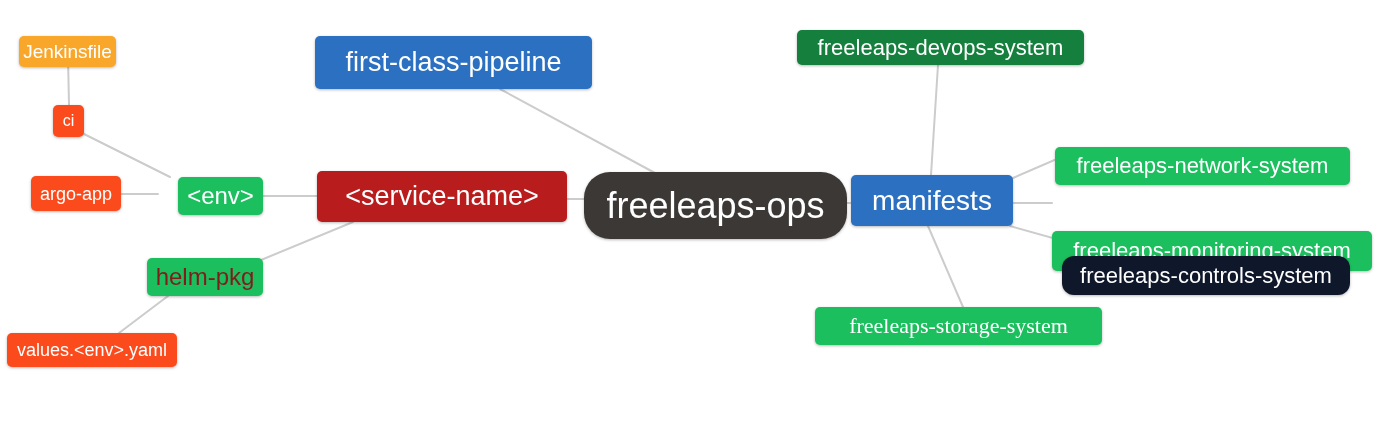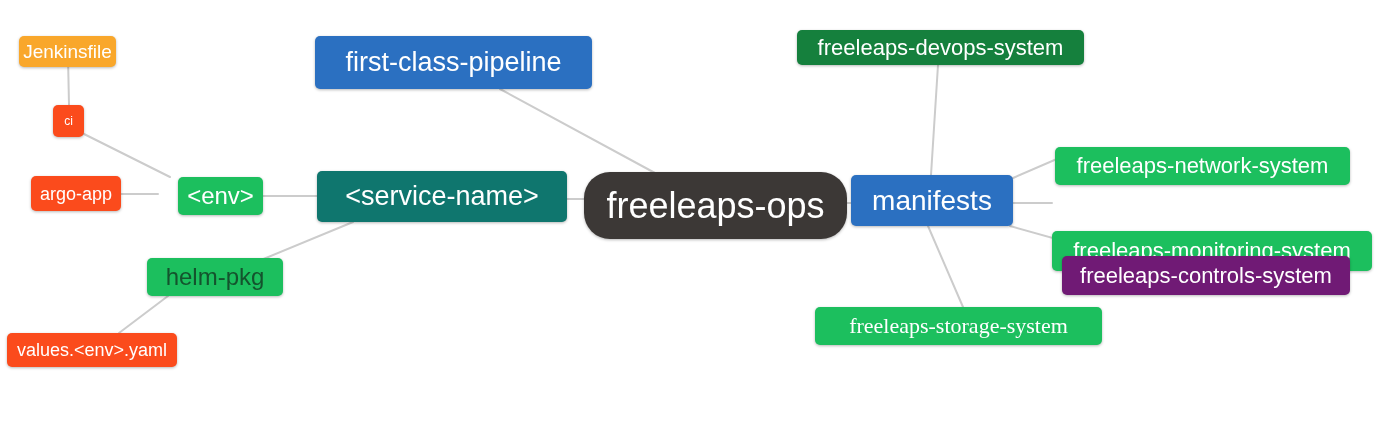--- a/index.html
+++ b/index.html
@@ -62,27 +62,27 @@
       <line x1="847" y1="203" x2="851" y2="203" stroke="#cccccc" stroke-width="2" stroke-linecap="round"></line>
       <line x1="938" y1="65" x2="931" y2="175" stroke="#cccccc" stroke-width="2" stroke-linecap="round"></line>
       <line x1="1013" y1="178" x2="1080" y2="149" stroke="#cccccc" stroke-width="2" stroke-linecap="round"></line>
       <line x1="1013" y1="203" x2="1052" y2="203" stroke="#cccccc" stroke-width="2" stroke-linecap="round"></line>
       <line x1="1010" y1="226" x2="1117" y2="256" stroke="#cccccc" stroke-width="2" stroke-linecap="round"></line>
       <line x1="928" y1="226" x2="963" y2="307" stroke="#cccccc" stroke-width="2" stroke-linecap="round"></line>
     </svg>
   <div class="node-layer">
       <div class="node" style="left: 584px; top: 172px; width: 263px; height: 67px; font-size: 36px; background: rgb(60, 56, 54); color: rgb(255, 255, 255); border-radius: 26px;">freeleaps-ops</div>
       <div class="node" style="left: 315px; top: 36px; width: 277px; height: 53px; font-size: 27px; background: rgb(43, 112, 193); color: rgb(255, 255, 255);">first-class-pipeline</div>
-      <div class="node" style="left: 317px; top: 171px; width: 250px; height: 51px; font-size: 27px; background: #0f766e; color: rgb(255, 255, 255);">&lt;service-name&gt;</div>
+      <div class="node" style="left: 317px; top: 171px; width: 250px; height: 51px; font-size: 27px; background: #b91c1c; color: rgb(255, 255, 255);">&lt;service-name&gt;</div>
       <div class="node" style="left: 851px; top: 175px; width: 162px; height: 51px; font-size: 28px; background: rgb(43, 112, 193); color: rgb(255, 255, 255);">manifests</div>
       <div class="node" style="left: 158px; top: 177px; width: 85px; height: 38px; font-size: 24px; background: rgb(28, 191, 94); color: rgb(255, 255, 255); margin-left: 20px;">&lt;env&gt;</div>
-      <div class="node" style="left: 147px; top: 258px; width: 136px; height: 38px; font-size: 24px; background: rgb(28, 191, 94); color: #14532d;">helm-pkg</div>
+      <div class="node" style="left: 147px; top: 258px; width: 116px; height: 38px; font-size: 24px; background: rgb(28, 191, 94); color: #7f1d1d;">helm-pkg</div>
       <div class="node" style="left: 797px; top: 30px; width: 287px; height: 35px; font-size: 22px; background: #15803d; color: rgb(255, 255, 255);">freeleaps-devops-system</div>
       <div class="node" style="left: 1055px; top: 111px; width: 295px; height: 38px; font-size: 22px; background: rgb(28, 191, 94); color: rgb(255, 255, 255); margin-top: 36px;">freeleaps-network-system</div>
       <div class="node" style="left: 1052px; top: 183px; width: 320px; height: 40px; font-size: 22px; background: rgb(28, 191, 94); color: rgb(255, 255, 255); margin-top: 48px;">freeleaps-monitoring-system</div>
-      <div class="node" style="left: 1062px; top: 256px; width: 288px; height: 39px; font-size: 22px; background: #701a75; color: rgb(255, 255, 255);">freeleaps-controls-system</div>
+      <div class="node" style="left: 1062px; top: 256px; width: 288px; height: 39px; font-size: 22px; background: #0f172a; color: rgb(255, 255, 255); border-radius: 12px;">freeleaps-controls-system</div>
       <div class="node" style="left: 815px; top: 307px; width: 287px; height: 38px; font-size: 22px; background: rgb(28, 191, 94); color: rgb(255, 255, 255); font-family: Liberation Serif, serif;">freeleaps-storage-system</div>
-      <div class="node" style="left: 53px; top: 105px; width: 31px; height: 32px; font-size: 12px; background: rgb(251, 75, 28); color: rgb(255, 255, 255); text-align: right;">ci</div>
+      <div class="node" style="left: 53px; top: 105px; width: 31px; height: 32px; font-size: 16px; background: rgb(251, 75, 28); color: rgb(255, 255, 255); text-align: right;">ci</div>
       <div class="node" style="left: 31px; top: 176px; width: 90px; height: 35px; font-size: 18px; background: rgb(251, 75, 28); color: rgb(255, 255, 255);">argo-app</div>
       <div class="node" style="left: 7px; top: 333px; width: 170px; height: 34px; font-size: 18px; background: rgb(251, 75, 28); color: rgb(255, 255, 255);">values.&lt;env&gt;.yaml</div>
       <div class="node" style="left: 19px; top: 36px; width: 97px; height: 31px; font-size: 19px; background: rgb(249, 167, 43); color: rgb(255, 255, 255);">Jenkinsfile</div>
     </div>
 </div>
 
 </body></html>

